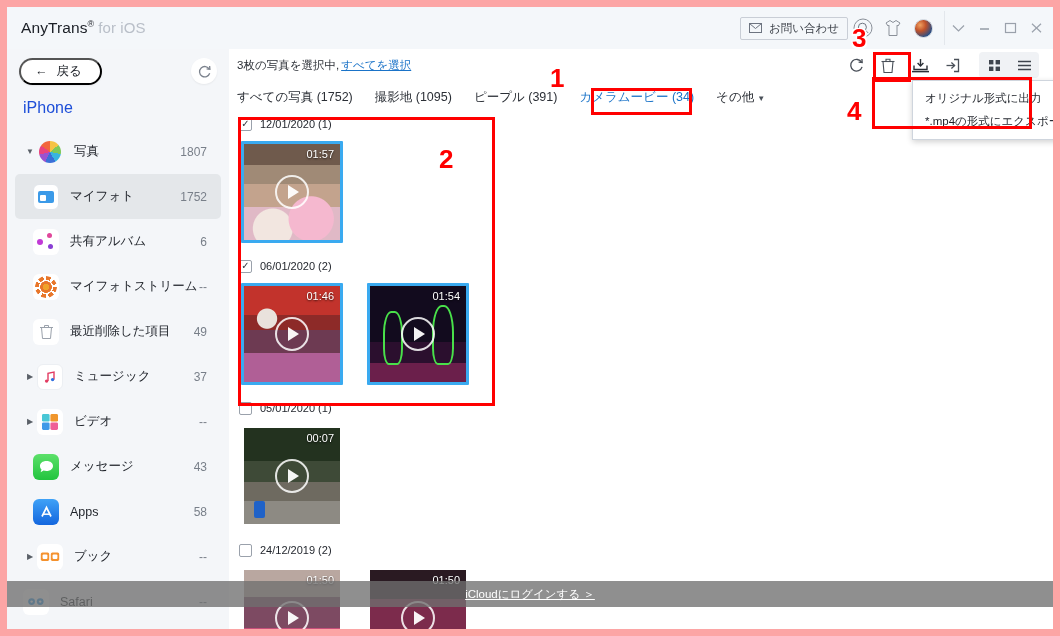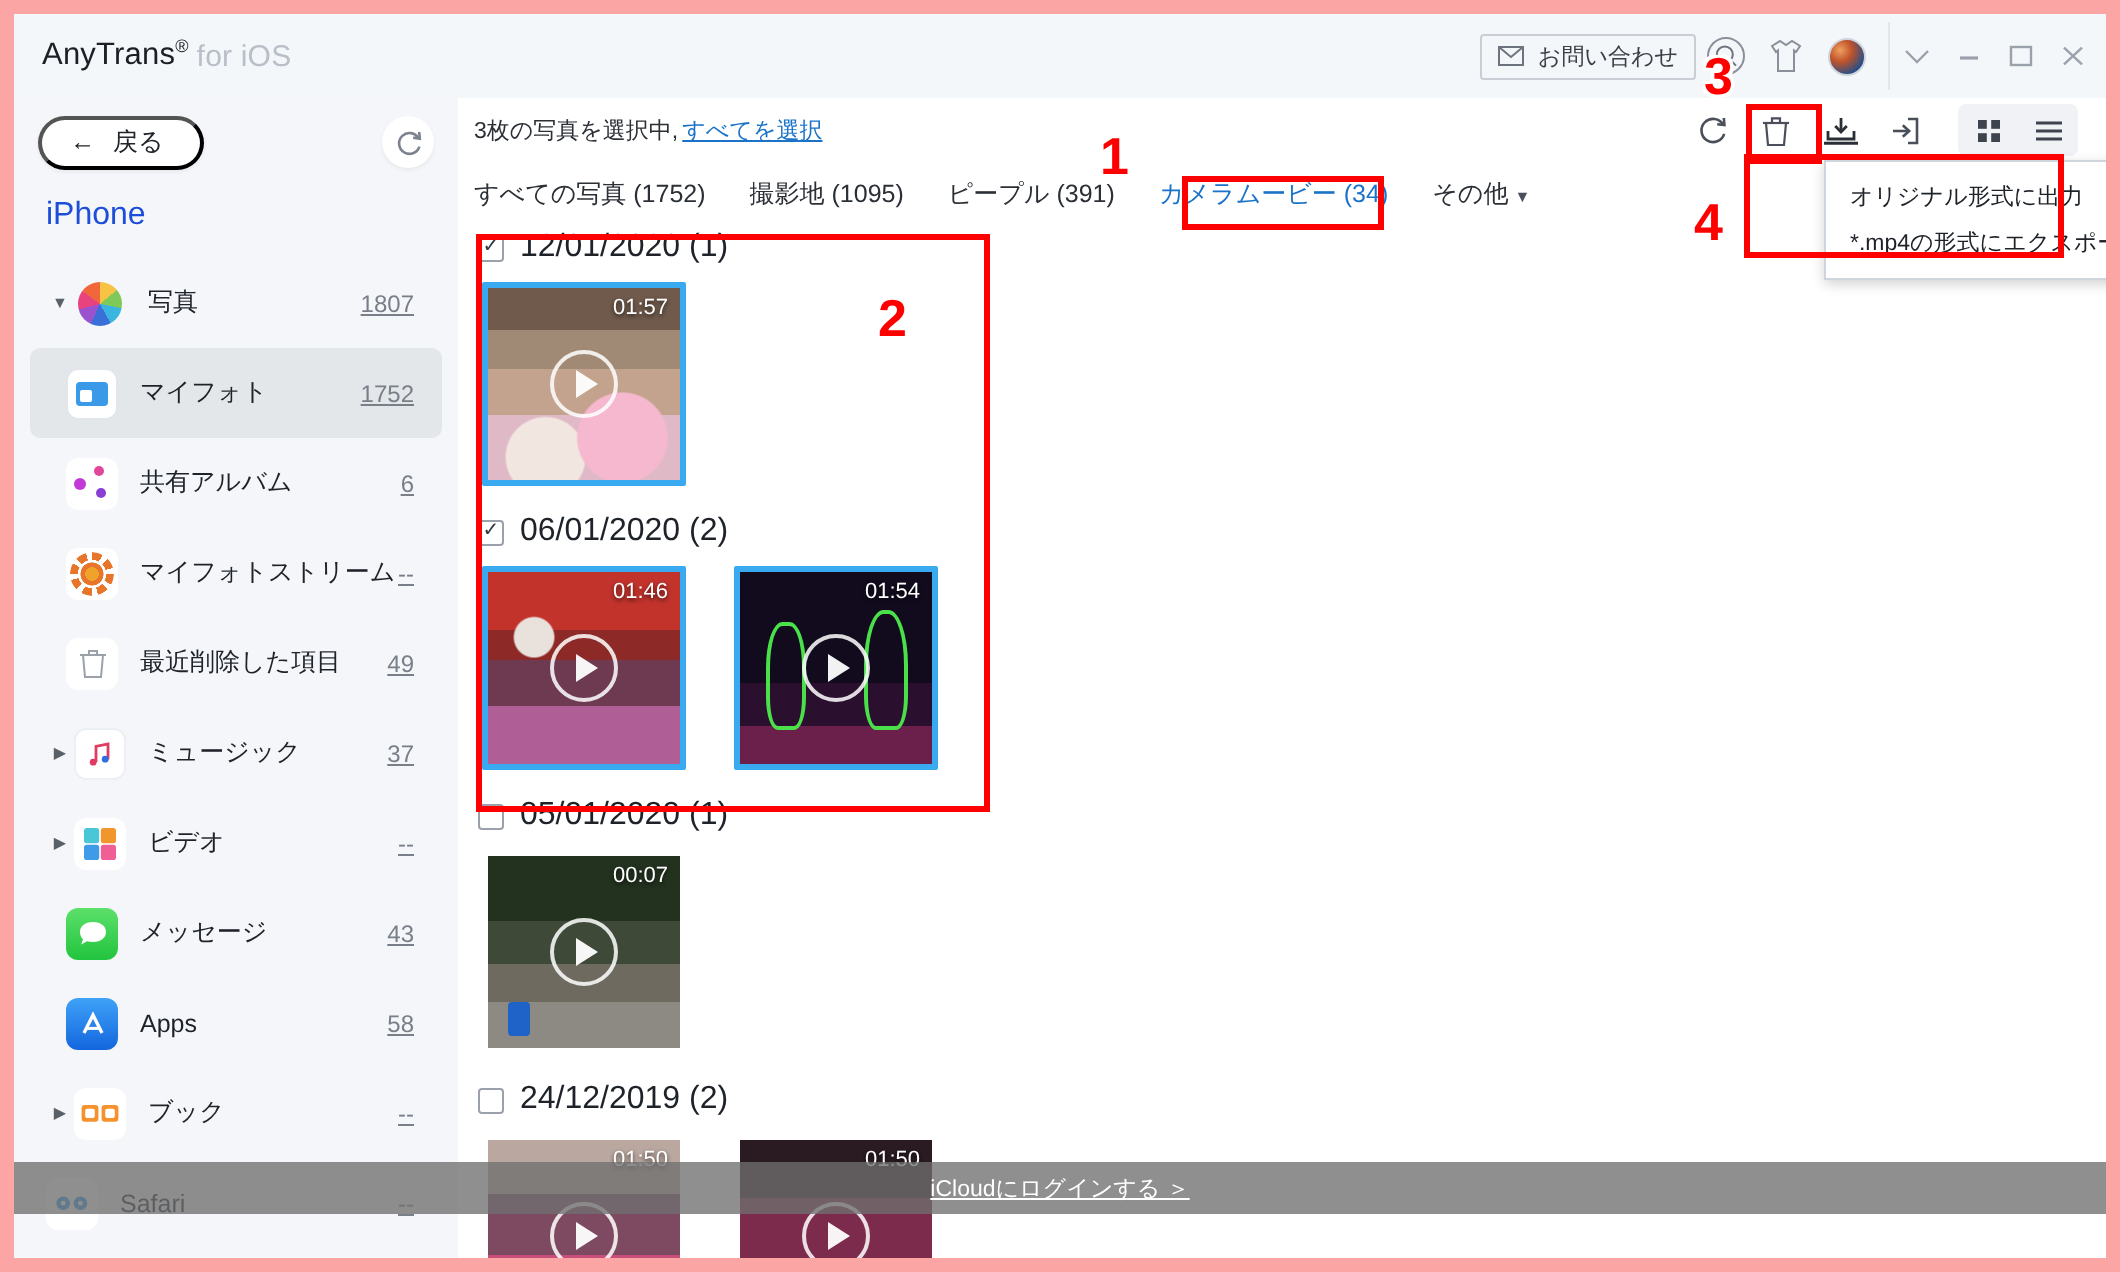--- a/index.html
+++ b/index.html
@@ -95,21 +95,21 @@
   .nav-item.child { padding-left: 18px; }
   .nav-ico {
     width: 26px; height: 26px; border-radius: 6px;
     flex: 0 0 26px;
     display: flex; align-items: center; justify-content: center;
     margin-right: 11px;
     font-size: 13px;
     overflow: hidden;
   }
   .nav-label { font-size: 12.5px; color: #1e2229; white-space: nowrap; }
-  .nav-count { margin-left: auto; margin-right: 14px; font-size: 12px; color: #787f89; text-decoration: underline; }
+  .nav-count { margin-left: auto; margin-right: 14px; font-size: 12px; color: #787f89; }
 
   
   .ic-photos { background: conic-gradient(#f6c344 0 14%, #7fc95a 14% 28%, #39b5e0 28% 42%, #3a6fd8 42% 57%, #9a52cf 57% 71%, #e8437e 71% 85%, #f2663c 85% 100%); border-radius: 50%; width: 22px; height: 22px; }
   .ic-myphoto { background: #ffffff; border: 1px solid #e2e6eb; }
   .ic-myphoto i { display:block; width:16px; height:12px; background:#3b9ae8; border-radius:2px; position:relative;}
   .ic-myphoto i::after { content:''; position:absolute; left:2px; bottom:2px; width:6px;height:6px;background:#fff;border-radius:1px;}
   .ic-album { background: linear-gradient(135deg,#e24bd6,#9b2fd0); }
   .ic-album i { width:14px;height:14px;border:2px solid #fff;border-radius:2px;display:block;}
   .ic-shared { background:#ffffff; position:relative;}
   .ic-shared i, .ic-shared i::before, .ic-shared i::after { position:absolute; border-radius:50%; }
@@ -162,21 +162,21 @@
     position: absolute; top: 64px; left: 0; right: 0; bottom: 0;
     overflow: hidden; padding-left: 10px;
   }
   .group { margin-bottom: 2px; }
   .group-head { display: flex; align-items: center; height: 22px; gap: 8px; }
   .cb {
     width: 13px; height: 13px; border: 1px solid #9aa1ab; border-radius: 2px;
     background: #fff; display:flex; align-items:center; justify-content:center;
     font-size: 10px; color: #333942; line-height: 1;
   }
-  .group-title { font-size: 16px; color: #1e2229; }
+  .group-title { font-size: 11px; color: #1e2229; }
   .thumbs { display: flex; gap: 24px; padding: 6px 0 10px 2px; }
   .thumb {
     position: relative; width: 102px; height: 102px;
     border: 3px solid transparent; border-radius: 1px;
     overflow: hidden;
   }
   .thumb.selected { border-color: #3aaaf0; }
   .thumb .img { position:absolute; inset:0; }
   .thumb .dur {
     position: absolute; top: 4px; right: 6px;

